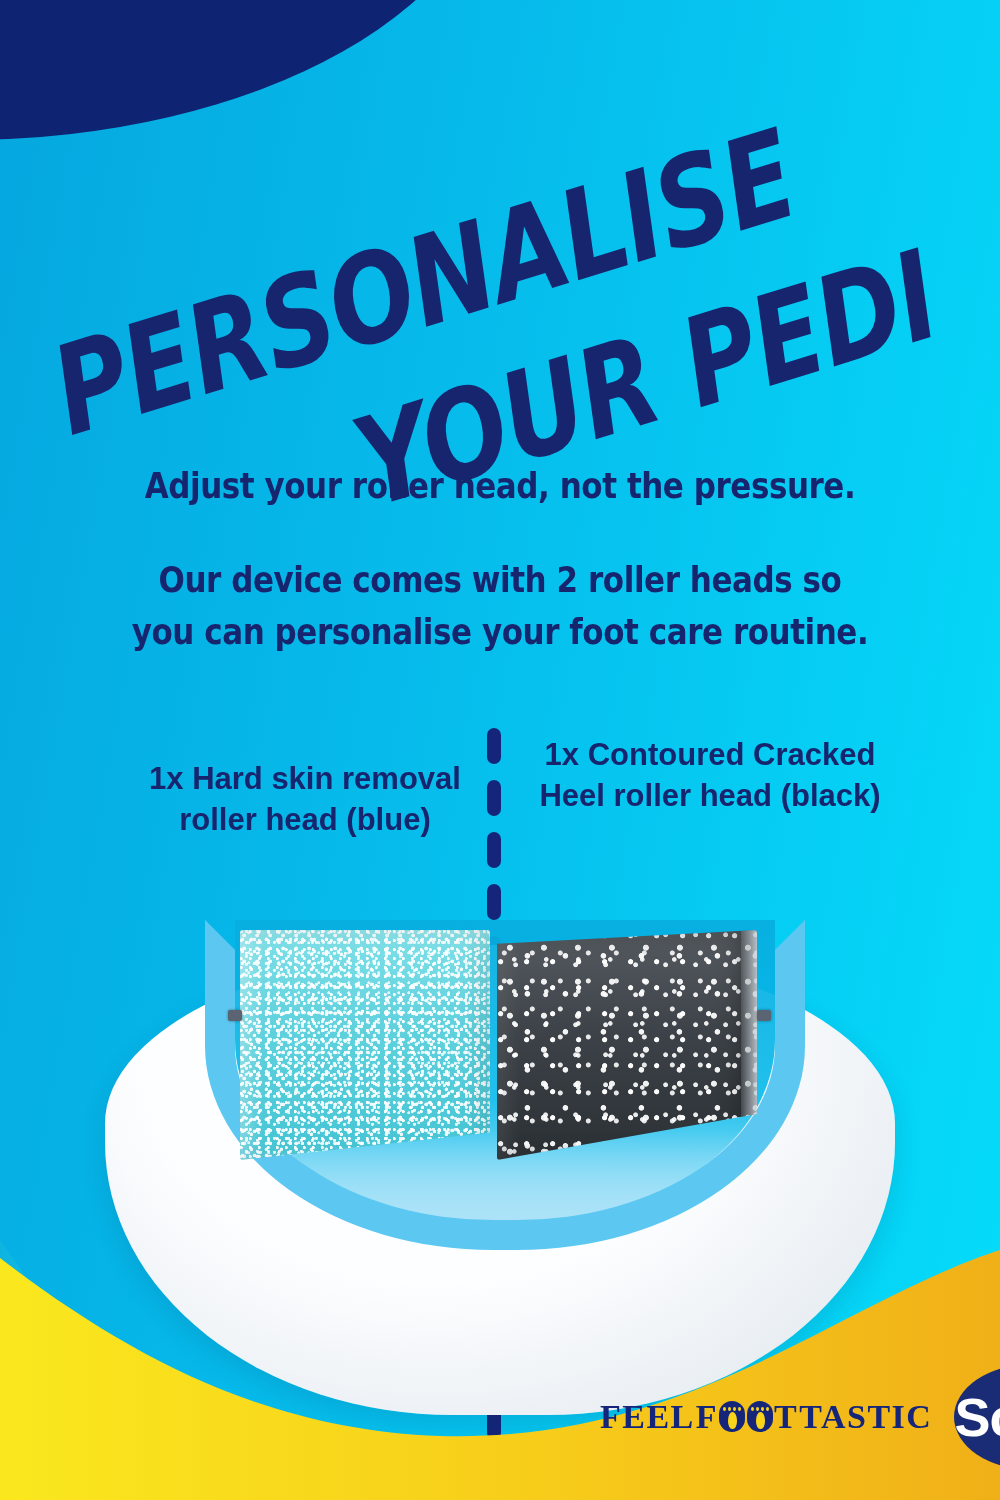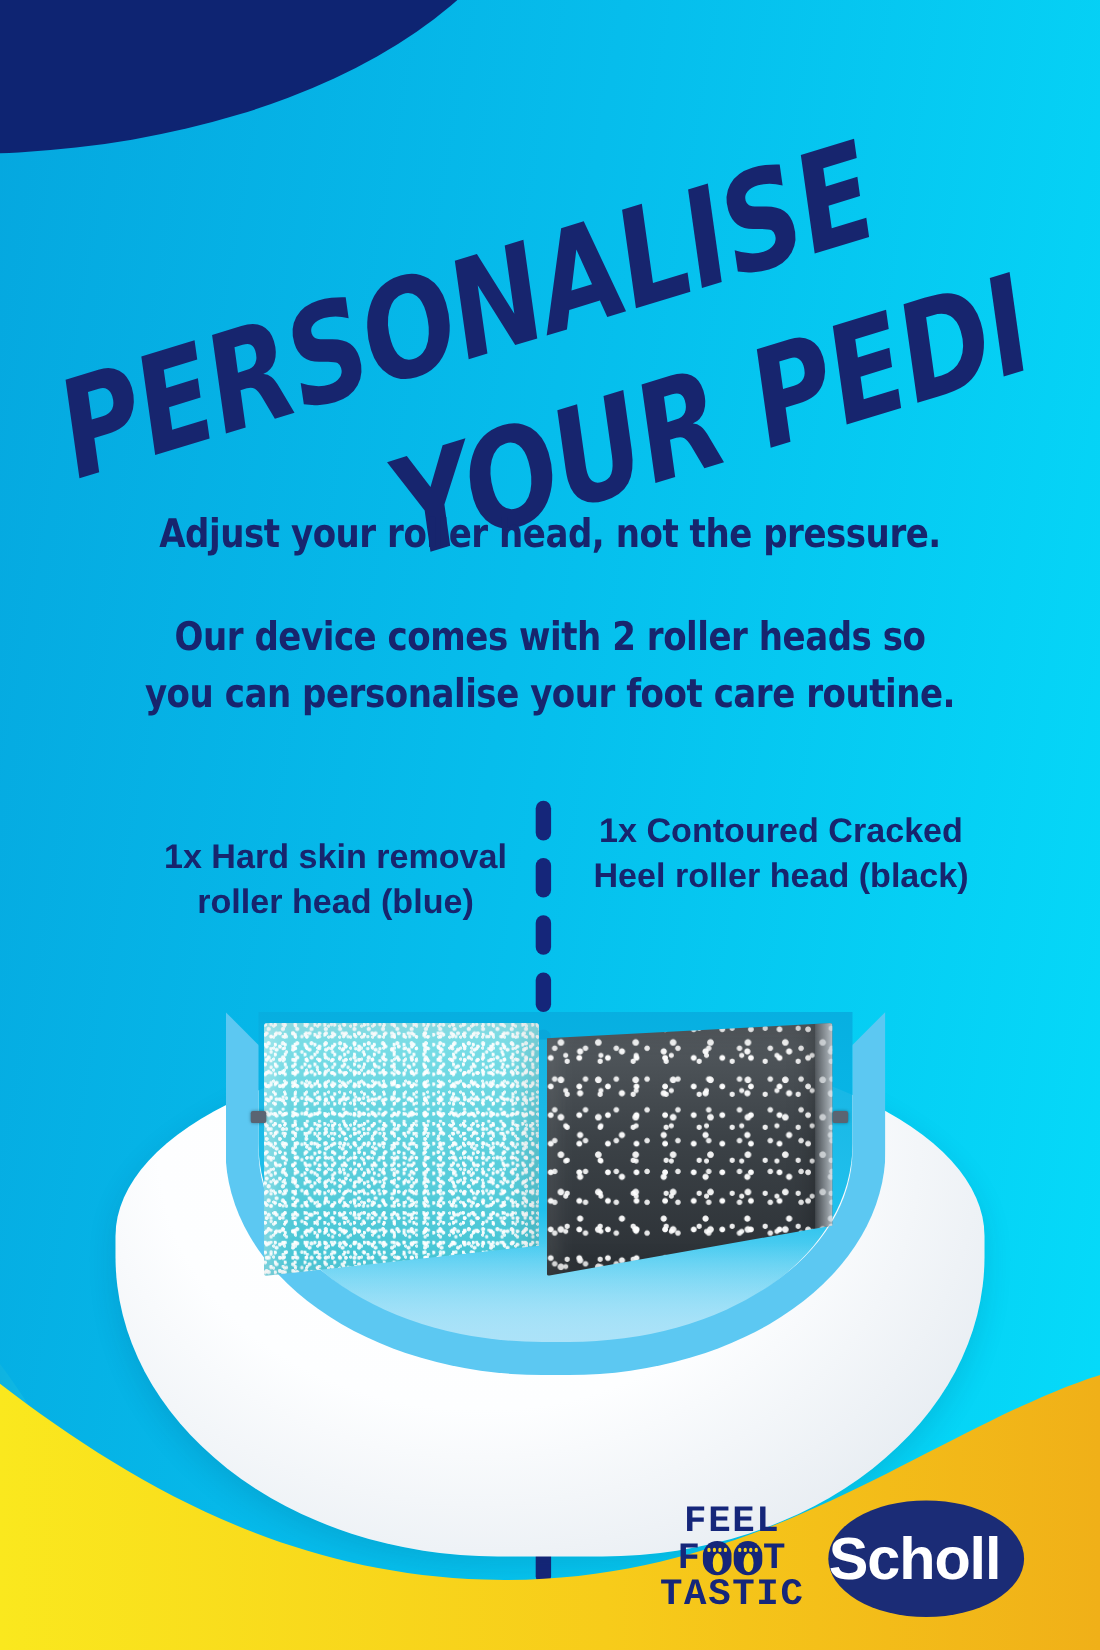--- a/index.html
+++ b/index.html
@@ -164,22 +164,22 @@
   .wave{
     position:absolute;left:0;bottom:0;width:1000px;height:300px;
   }
 
   
   .logos{
     position:absolute;left:600px;top:1352px;width:380px;height:130px;
     display:flex;align-items:center;gap:22px;
   }
   .feel-foot{
-    display:flex;flex-direction:column;align-items:center;gap:1px;
-    color:#15267A;font-family:Liberation Mono, monospace;font-weight:bold;
+    display:flex;flex-direction:row;align-items:center;gap:1px;
+    color:#15267A;font-family:Liberation Serif, serif;font-weight:bold;
     line-height:0.95;
   }
   .feel-foot .r1{font-size:34px;letter-spacing:1.5px;}
   .feel-foot .r3{font-size:34px;letter-spacing:1.5px;}
   .foot-row{
     display:flex;align-items:center;font-size:34px;letter-spacing:1.5px;
   }
   .foot-o{
     position:relative;display:inline-block;
     width:26px;height:31px;border-radius:13px;

